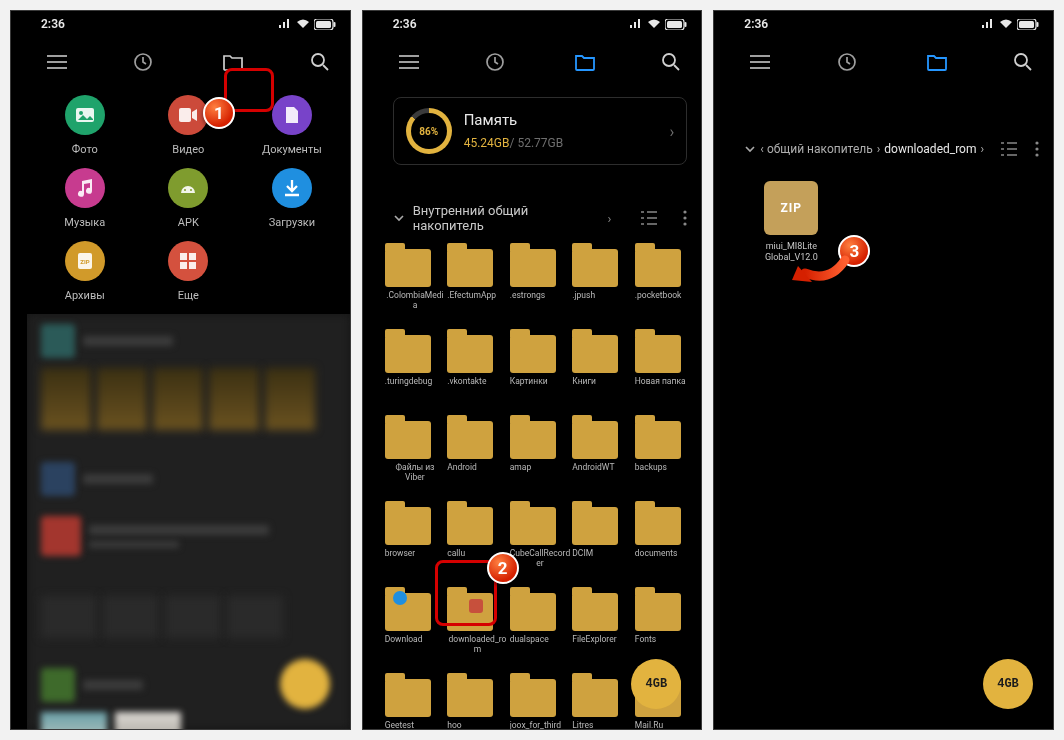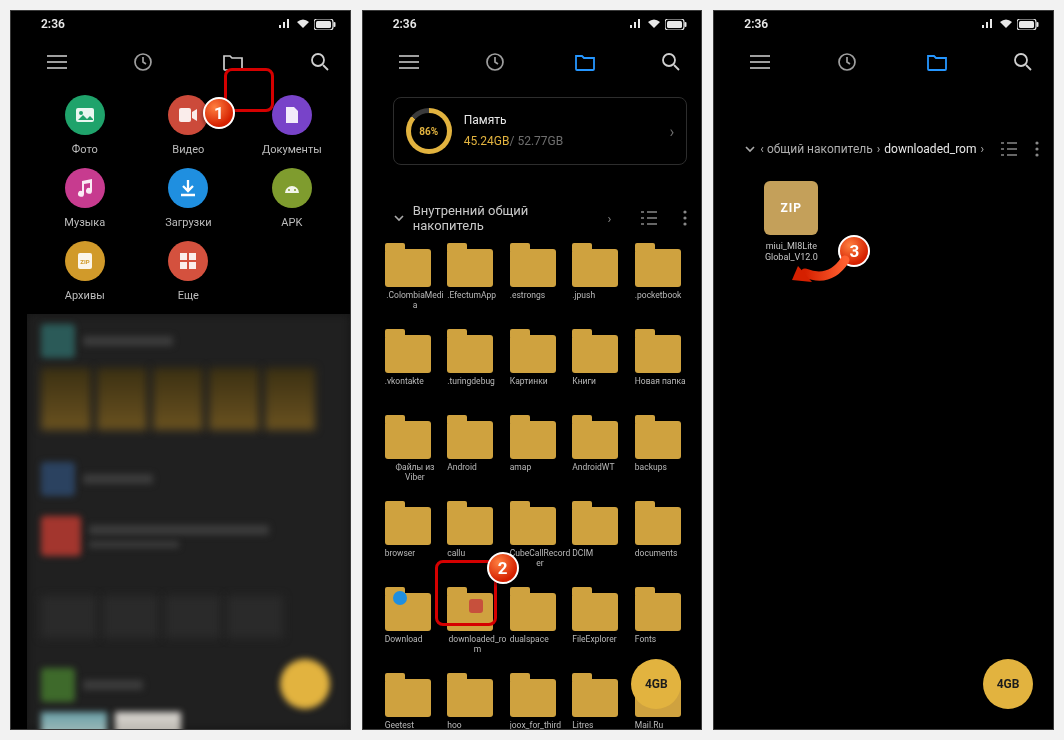--- a/index.html
+++ b/index.html
@@ -101,38 +101,39 @@
   .blur-row{position:relative;display:flex;gap:8px;padding:10px 14px;align-items:center;}
   .blur-thumb{width:34px;height:34px;background:linear-gradient(45deg,#3a3a3a,#555);border-radius:4px;filter:blur(3px);}
   .blur-line{height:10px;background:#3b3b3b;border-radius:2px;filter:blur(3px);}
   .fab{
     position:absolute;right:20px;bottom:20px;
     width:50px;height:50px;border-radius:50%;
     background:var(--amber);
     display:flex;align-items:center;justify-content:center;
     color:#1c1c1c;font-weight:700;font-size:12px;
     z-index:4;
+    font-family:Liberation Mono, monospace;
   }
   .storage-card{
     margin:10px 14px 4px 14px;
     border:1px solid #2d2d2d;
     border-radius:8px;
     display:flex;align-items:center;gap:12px;
     padding:10px 12px;
   }
   .ring{
     width:46px;height:46px;border-radius:50%;
     background:conic-gradient(var(--amber) 0 86%, #3b3b3b 86% 100%);
     display:flex;align-items:center;justify-content:center;
     position:relative;
   }
   .ring::after{content:"";position:absolute;inset:5px;background:#000;border-radius:50%;}
   .ring-text{position:relative;z-index:1;color:var(--amber);font-size:10px;font-weight:700;}
   .storage-info{flex:1;display:flex;flex-direction:column;gap:3px;}
-  .storage-title{color:#e8e8e8;font-size:12px;}
+  .storage-title{color:#e8e8e8;font-size:15px;}
   .storage-used{color:var(--amber);font-size:12px;}
   .storage-total{color:#6e6e6e;font-size:12px;}
   .chev{color:#6e6e6e;}
   .path-row{
     display:flex;align-items:center;padding:6px 14px;gap:8px;color:#c9c9c9;font-size:13px;margin-top:28px;
   }
   .path-row .grow{flex:1;}
   .path-row .opt{color:#888;display:flex;align-items:center;}
   .folder-grid{
     flex:1;overflow:hidden;
@@ -250,36 +251,36 @@
       </div>
       <div class="cat">
         <div class="cat-chip" style="background:#c73b8f">
           <svg width="16" height="18" viewBox="0 0 16 18">
             <path d="M5 2l10-2v12a3 3 0 11-2-3V4L7 5v10a3 3 0 11-2-3z" fill="#fff" opacity=".9"></path>
           </svg>
         </div>
         <div class="cat-label">Музыка</div>
       </div>
       <div class="cat">
-        <div class="cat-chip" style="background:#1f8fe0">
-          <svg width="16" height="18" viewBox="0 0 16 18">
-            <path d="M8 1v10M3 7l5 5 5-5M1 16h14" stroke="#fff" stroke-width="2.3" fill="none"></path>
-          </svg>
-        </div>
-        <div class="cat-label">Загрузки</div>
-      </div>
-      <div class="cat">
         <div class="cat-chip" style="background:#7f9c2e">
           <svg width="18" height="14" viewBox="0 0 18 14">
             <path d="M2 12a7 7 0 0114 0z" fill="#fff" opacity=".9"></path>
             <circle cx="6" cy="9" r="1" fill="#7f9c2e"></circle>
             <circle cx="12" cy="9" r="1" fill="#7f9c2e"></circle>
           </svg>
         </div>
         <div class="cat-label">APK</div>
+      </div>
+      <div class="cat">
+        <div class="cat-chip" style="background:#1f8fe0">
+          <svg width="16" height="18" viewBox="0 0 16 18">
+            <path d="M8 1v10M3 7l5 5 5-5M1 16h14" stroke="#fff" stroke-width="2.3" fill="none"></path>
+          </svg>
+        </div>
+        <div class="cat-label">Загрузки</div>
       </div>
       <div class="cat">
         <div class="cat-chip" style="background:#d19a2a">
           <svg width="14" height="16" viewBox="0 0 14 16">
             <rect width="14" height="16" rx="2" fill="#fff" opacity=".9"></rect>
             <text x="7" y="11" text-anchor="middle" font-size="6" font-weight="700" fill="#d19a2a">ZIP</text>
           </svg>
         </div>
         <div class="cat-label">Архивы</div>
       </div>
@@ -431,25 +432,25 @@
       <div class="f-item">
         <div class="f-ico"></div>
         <div class="f-name">.jpush</div>
       </div>
       <div class="f-item">
         <div class="f-ico"></div>
         <div class="f-name">.pocketbook</div>
       </div>
       <div class="f-item">
         <div class="f-ico"></div>
+        <div class="f-name">.turingdebug</div>
+      </div>
+      <div class="f-item">
+        <div class="f-ico"></div>
         <div class="f-name">.vkontakte</div>
-      </div>
-      <div class="f-item">
-        <div class="f-ico"></div>
-        <div class="f-name">.turingdebug</div>
       </div>
       <div class="f-item">
         <div class="f-ico"></div>
         <div class="f-name">Картинки</div>
       </div>
       <div class="f-item">
         <div class="f-ico"></div>
         <div class="f-name">Книги</div>
       </div>
       <div class="f-item">

